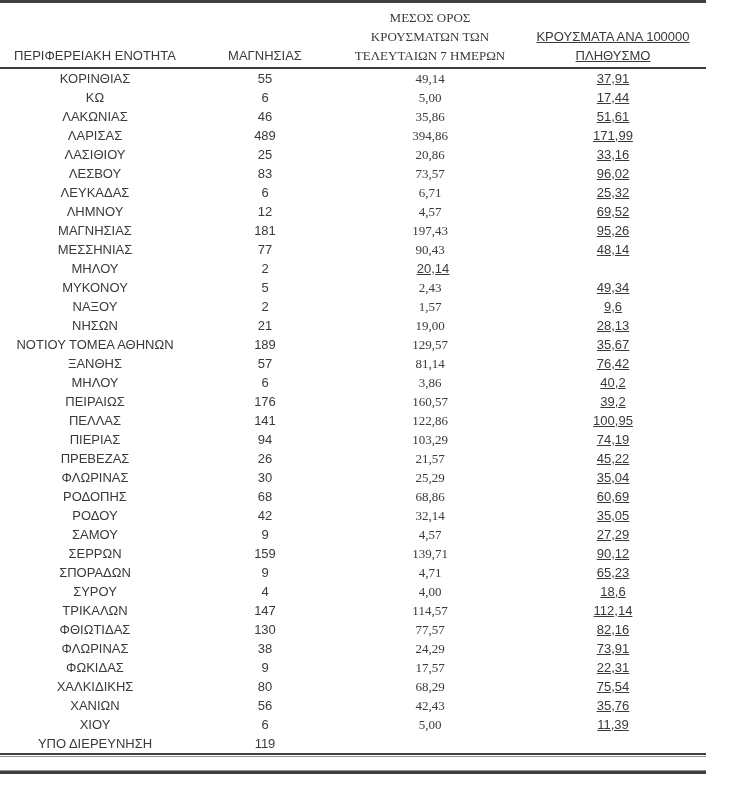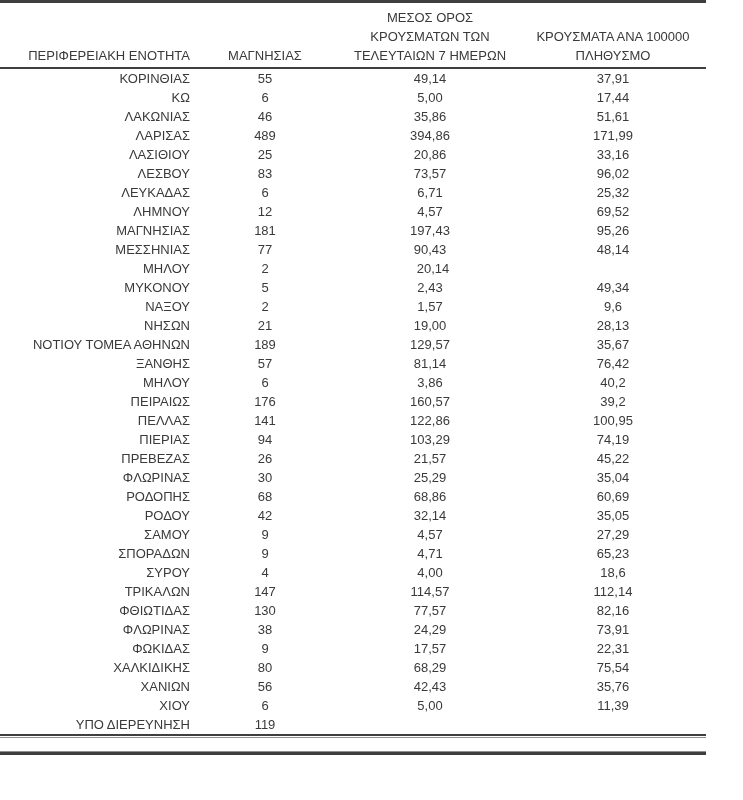--- a/index.html
+++ b/index.html
@@ -31,24 +31,24 @@
     align-items: flex-end;
     border-bottom: 2px solid #3f3f3f;
     padding-top: 5px;
     padding-bottom: 2px;
   }
   .col {
     text-align: center;
     font-size: 13px;
     line-height: 19px;
   }
-  .c1 { width: 190px; text-align: right; }
+  .c1 { width: 190px; }
   .c2 { width: 150px; }
-  .c3 { width: 180px; }
-  .c4 { width: 186px; }
+  .c3 { width: 180px; font-family: Liberation Serif, serif; }
+  .c4 { width: 186px; text-decoration: underline; }
   .hline { display: block; line-height: 19px; white-space: nowrap; }
   .row {
     display: flex;
     height: 19px;
   }
   .row .col {
     line-height: 19px;
     font-size: 13px;
     white-space: nowrap;
     overflow: visible;
@@ -258,20 +258,26 @@
     <div class="col c4">35,05</div>
   </div>
 
   <div class="row">
     <div class="col c1">ΣΑΜΟΥ</div>
     <div class="col c2">9</div>
     <div class="col c3">4,57</div>
     <div class="col c4">27,29</div>
   </div>
 
+  <div class="row">
+    <div class="col c1">ΣΕΡΡΩΝ</div>
+    <div class="col c2">159</div>
+    <div class="col c3">139,71</div>
+    <div class="col c4">90,12</div>
+  </div>
 
   <div class="row">
     <div class="col c1">ΣΠΟΡΑΔΩΝ</div>
     <div class="col c2">9</div>
     <div class="col c3">4,71</div>
     <div class="col c4">65,23</div>
   </div>
 
   <div class="row">
     <div class="col c1">ΣΥΡΟΥ</div>

